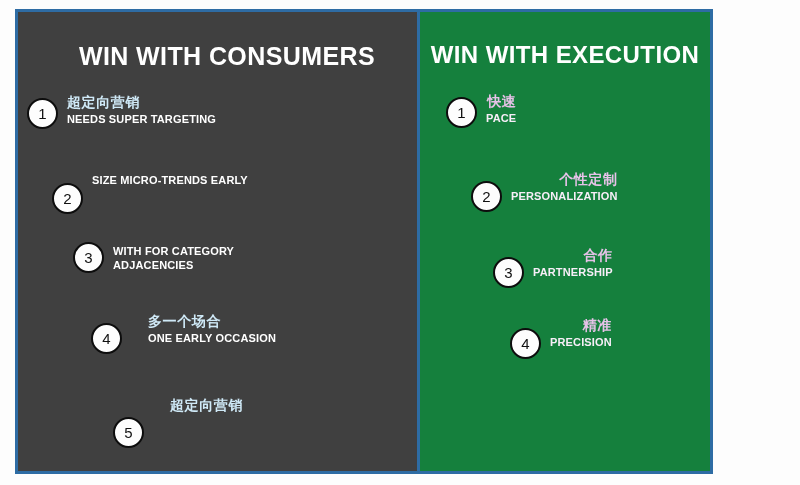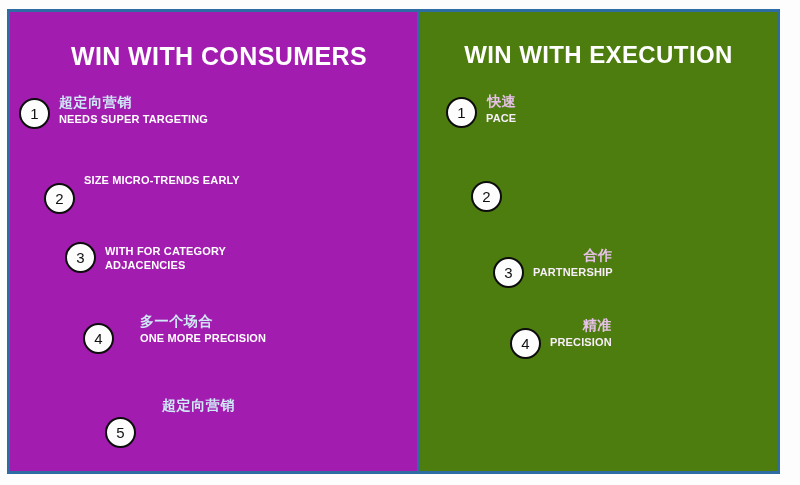--- a/index.html
+++ b/index.html
@@ -21,32 +21,32 @@
   }
 
   
   .panel {
     position: absolute;
     box-sizing: border-box;
     border: 3px solid #2e6ca4;
     overflow: hidden;
   }
   #panel-consumers {
-    left: 7px;
+    left: 15px;
     top: 9px;
     width: 424px;
     height: 465px;
-    background: #a21caf;
+    background: #404040;
   }
   #panel-execution {
     left: 417px;
     top: 9px;
-    width: 363px;
+    width: 296px;
     height: 465px;
-    background: #4d7c0f;
+    background: #15803d;
   }
 
   .panel-title {
     position: absolute;
     left: 0;
     right: 0;
     top: 14px;
     text-align: center;
     color: #ffffff;
     font-size: 25px;
@@ -159,21 +159,21 @@
       <div class="labels">
         <div class="en">WITH FOR CATEGORY
 ADJACENCIES</div>
       </div>
     </div>
 
     <div class="item" id="item-c-4">
       <div class="badge">4</div>
       <div class="labels">
         <div class="cn">多一个场合</div>
-        <div class="en">ONE MORE PRECISION</div>
+        <div class="en">ONE EARLY OCCASION</div>
       </div>
     </div>
 
     <div class="item" id="item-c-5">
       <div class="badge">5</div>
       <div class="labels">
         <div class="cn">超定向营销</div>
       </div>
     </div>
   </section>
@@ -184,20 +184,24 @@
     <div class="item" id="item-e-1">
       <div class="badge">1</div>
       <div class="labels">
         <div class="cn">快速</div>
         <div class="en">PACE</div>
       </div>
     </div>
 
     <div class="item" id="item-e-2">
       <div class="badge">2</div>
+      <div class="labels">
+        <div class="cn">个性定制</div>
+        <div class="en">PERSONALIZATION</div>
+      </div>
     </div>
 
     <div class="item" id="item-e-3">
       <div class="badge">3</div>
       <div class="labels">
         <div class="cn">合作</div>
         <div class="en">PARTNERSHIP</div>
       </div>
     </div>
 

